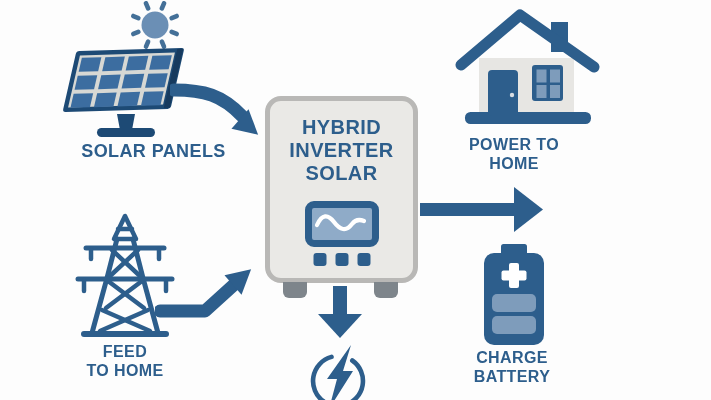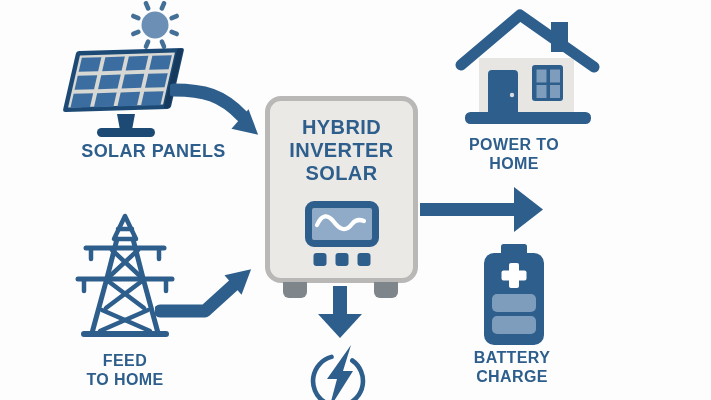--- a/index.html
+++ b/index.html
@@ -139,21 +139,21 @@
       <path d="M14,68 V79"></path>
         <path d="M96,68 V79"></path>
       <path d="M38,69 L74,96"></path>
         <path d="M72,69 L36,96"></path>
       <path d="M32,98 L80,119"></path>
         <path d="M78,98 L30,119"></path>
       <path d="M14,122 H96" stroke-width="6"></path>
     </g>
   </svg>
 
-  <div class="label" style="left:50px;top:352px;width:150px">
+  <div class="label" style="left:50px;top:343px;width:150px">
     <span>FEED</span>
     <span>TO HOME</span>
   </div>
 
   <svg class="abs" style="left:155px;top:255px" width="112" height="72" viewBox="0 0 112 72">
     <path d="M5,56 L50,56 L82,27" class="s-primary" stroke-width="13" stroke-linecap="round" stroke-linejoin="round"></path>
     <polygon points="0,-13 24,0 0,13" transform="translate(78,30) rotate(-41)" class="f-primary"></polygon>
   </svg>
 
   <div class="inverter">
@@ -218,17 +218,17 @@
     <rect x="2" y="9" width="60" height="92" rx="10" class="f-primary"></rect>
     <g>
       <rect x="27" y="19" width="10" height="25" rx="2" class="f-white"></rect>
       <rect x="19.5" y="26.5" width="25" height="10" rx="2" class="f-white"></rect>
     </g>
     <rect x="10" y="50" width="44" height="18" rx="5" class="f-steel"></rect>
     <rect x="10" y="72" width="44" height="18" rx="5" class="f-steel"></rect>
   </svg>
 
   <div class="label" style="left:432px;top:349px;width:160px">
+    <span>CHARGE</span>
     <span>BATTERY</span>
-    <span>CHARGE</span>
   </div>
 
 </div>
 
 </body></html>

